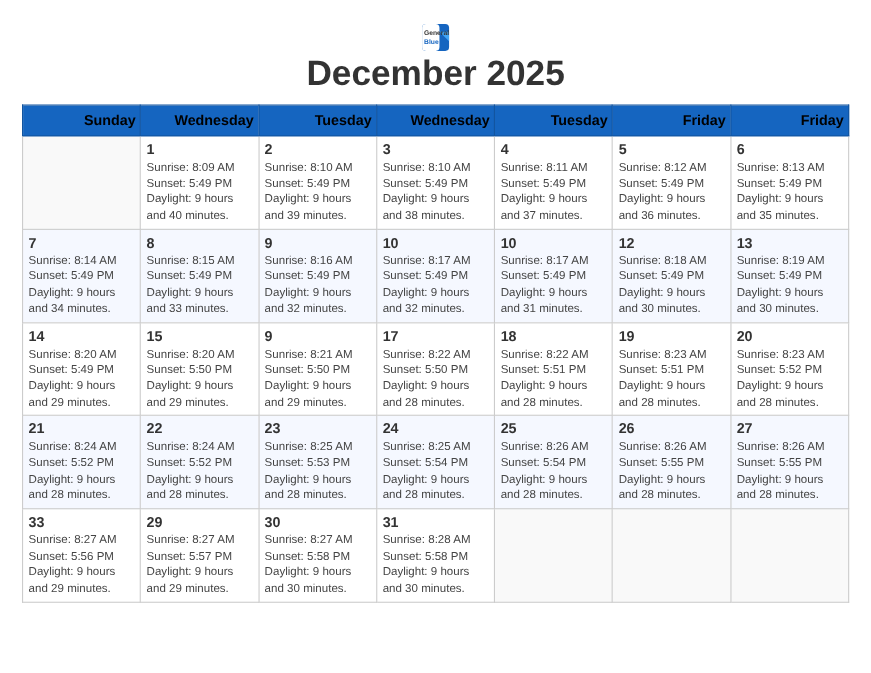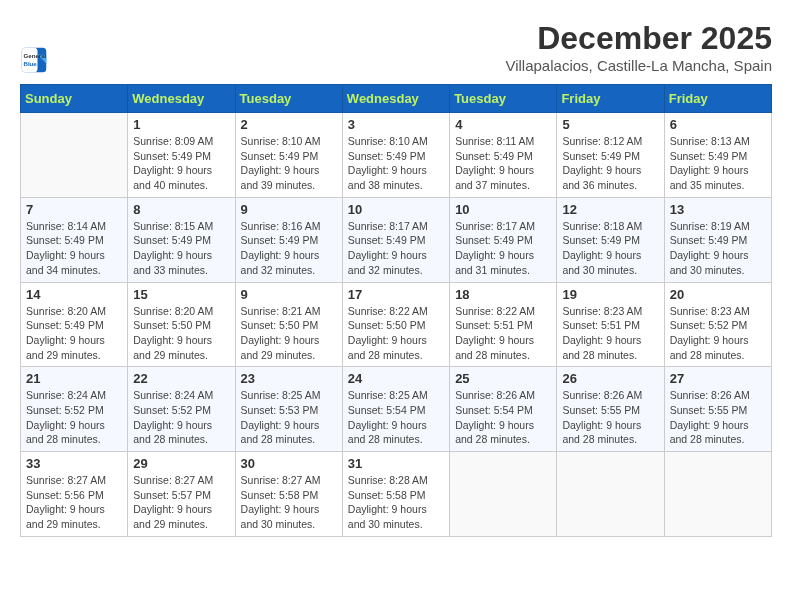--- a/index.html
+++ b/index.html
@@ -6,22 +6,23 @@
     body {
       font-family: Arial, sans-serif;
       background: #fff;
       width: 792px;
       min-height: 612px;
       padding: 20px;
     }
     .header-area {
       display: flex;
       justify-content: space-between;
-      align-items: flex-end;
+      align-items: center;
       margin-bottom: 10px;
+      flex-direction: column;
     }
     .logo {
       display: flex;
       align-items: center;
       gap: 4px;
     }
     .logo-icon {
       width: 28px;
       height: 28px;
     }
@@ -37,24 +38,24 @@
       font-size: 15px;
       color: #555;
     }
     table {
       width: 100%;
       border-collapse: collapse;
       border: 1px solid #ccc;
     }
     th {
       background-color: #1565c0;
-      color: #bef264;
+      color: #000000;
       font-size: 13px;
       padding: 6px 4px;
-      text-align: left;
+      text-align: right;
       border: 1px solid #1255a0;
     }
     td {
       border: 1px solid #ccc;
       vertical-align: top;
       padding: 4px 5px;
       min-height: 80px;
       width: 14.28%;
       background: #fff;
     }
@@ -88,21 +89,20 @@
     <svg class="logo-icon" viewBox="0 0 32 32">
       <rect x="2" y="2" width="28" height="28" rx="4" fill="#1565c0"></rect>
       <polygon points="20,10 30,10 30,20" fill="#42a5f5"></polygon>
       <rect x="2" y="2" width="18" height="28" rx="4" fill="white"></rect>
       <text x="4" y="14" font-size="7" font-weight="bold" fill="#333" font-family="Arial">General</text>
       <text x="4" y="23" font-size="7" font-weight="bold" fill="#1565c0" font-family="Arial">Blue</text>
     </svg>
   </div>
   <div class="title-area">
     <div class="calendar-title">December 2025</div>
-    <div class="calendar-subtitle">Villapalacios, Castille-La Mancha, Spain</div>
   </div>
 </div>
 
 <table>
   <thead>
     <tr>
     <th>Sunday</th>
         <th>Wednesday</th>
         <th>Tuesday</th>
         <th>Wednesday</th>

